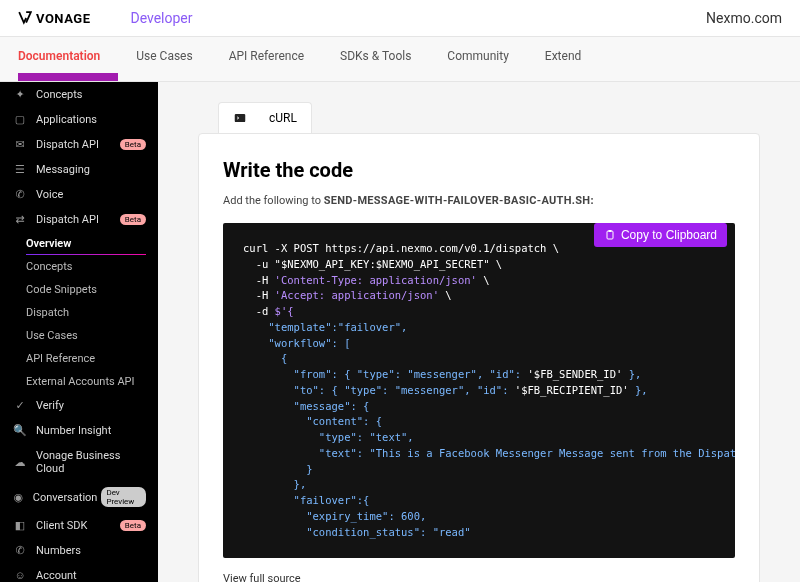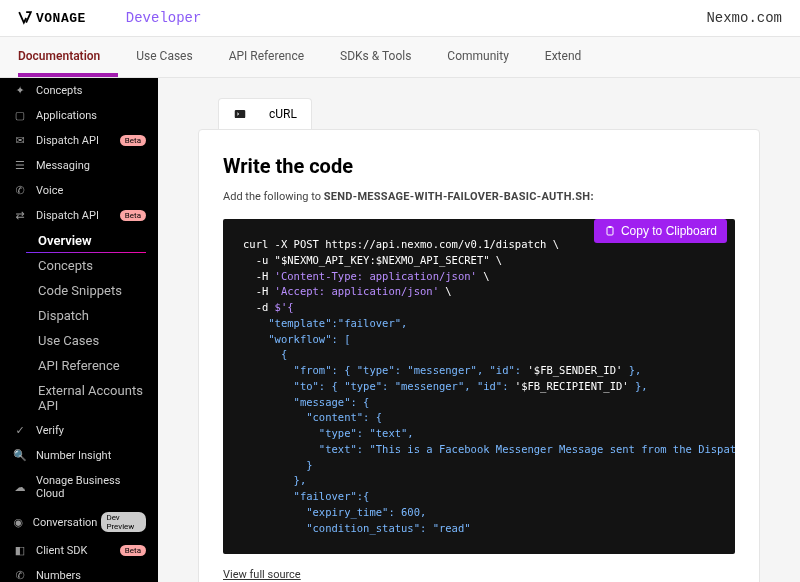--- a/index.html
+++ b/index.html
@@ -1,38 +1,38 @@
 <!DOCTYPE html>
 <html><head>
 <meta charset="utf-8">
 <style>
 * { margin: 0; padding: 0; box-sizing: border-box; }
 body { font-family: -apple-system, BlinkMacSystemFont, "Segoe UI", Roboto, sans-serif; background: #fff; width: 800px; height: 582px; overflow: hidden; }
 
-.header { display: flex; align-items: center; padding: 10px 18px; border-bottom: 1px solid #e5e5e5; font-family: Liberation Mono, monospace; }
+.header { display: flex; align-items: center; padding: 10px 18px; border-bottom: 1px solid #e5e5e5; }
 .logo { display: flex; align-items: center; font-weight: 700; font-size: 13px; letter-spacing: 0.5px; }
 .logo svg { margin-right: 4px; }
 .dev-label { margin-left: 40px; font-size: 14px; color: #8b5cf6; }
 .nexmo-link { margin-left: auto; font-size: 14px; color: #333; }
 
 .nav { display: flex; padding: 0 18px; background: #f8f8f8; border-bottom: 1px solid #e5e5e5; }
 .nav-item { padding: 12px 18px 10px 0; margin-right: 18px; font-size: 12px; color: #555; cursor: pointer; }
-.nav-item.active { color: #7f1d1d; font-weight: 600; border-bottom: 4px solid #a21caf; }
+.nav-item.active { color: #ef4444; font-weight: 600; border-bottom: 8px solid #a21caf; }
 
 .layout { display: flex; height: calc(582px - 72px); }
 
 .sidebar { width: 158px; background: #000; color: #ccc; overflow-y: auto; font-size: 11px; }
 .sidebar::-webkit-scrollbar { width: 0; }
 .side-item { display: flex; align-items: center; padding: 6px 12px; cursor: pointer; position: relative; }
 .side-item .icon { width: 16px; margin-right: 8px; display: flex; align-items: center; justify-content: center; color: #999; }
 .side-item .label { flex: 1; color: #ddd; }
 .badge { font-size: 8px; padding: 1px 5px; border-radius: 7px; margin-left: 4px; }
 .badge.beta { background: #fca5a5; color: #000; }
 .badge.dev { background: #ccc; color: #000; }
-.sub-item { padding: 5px 12px 5px 38px; font-size: 13px; color: #bbb; cursor: pointer; }
+.sub-item { padding: 5px 12px 5px 26px; font-size: 11px; color: #bbb; cursor: pointer; }
 .sub-item.active { color: #fff; font-weight: 600; position: relative; }
 .sub-item.active::after { content:""; position:absolute; left:26px; right:12px; bottom:0; height:1px; background: linear-gradient(90deg,#7b2ff7,#f107a3); }
 
 .main { flex: 1; background: #f5f5f5; overflow-y: auto; padding: 20px 40px; }
 .card { background: #fff; border: 1px solid #e5e5e5; border-radius: 4px; }
 .tab { display: inline-flex; align-items: center; padding: 8px 14px; border: 1px solid #e5e5e5; border-bottom: none; border-radius: 4px 4px 0 0; background: #fff; font-size: 12px; margin-left: 20px; gap: 22px; }
 .content { padding: 24px; }
 h2 { font-size: 20px; font-weight: 700; margin-bottom: 12px; }
 .instruction { font-size: 11px; color: #444; margin-bottom: 16px; }
 .instruction strong { font-weight: 700; letter-spacing: 0.3px; }

